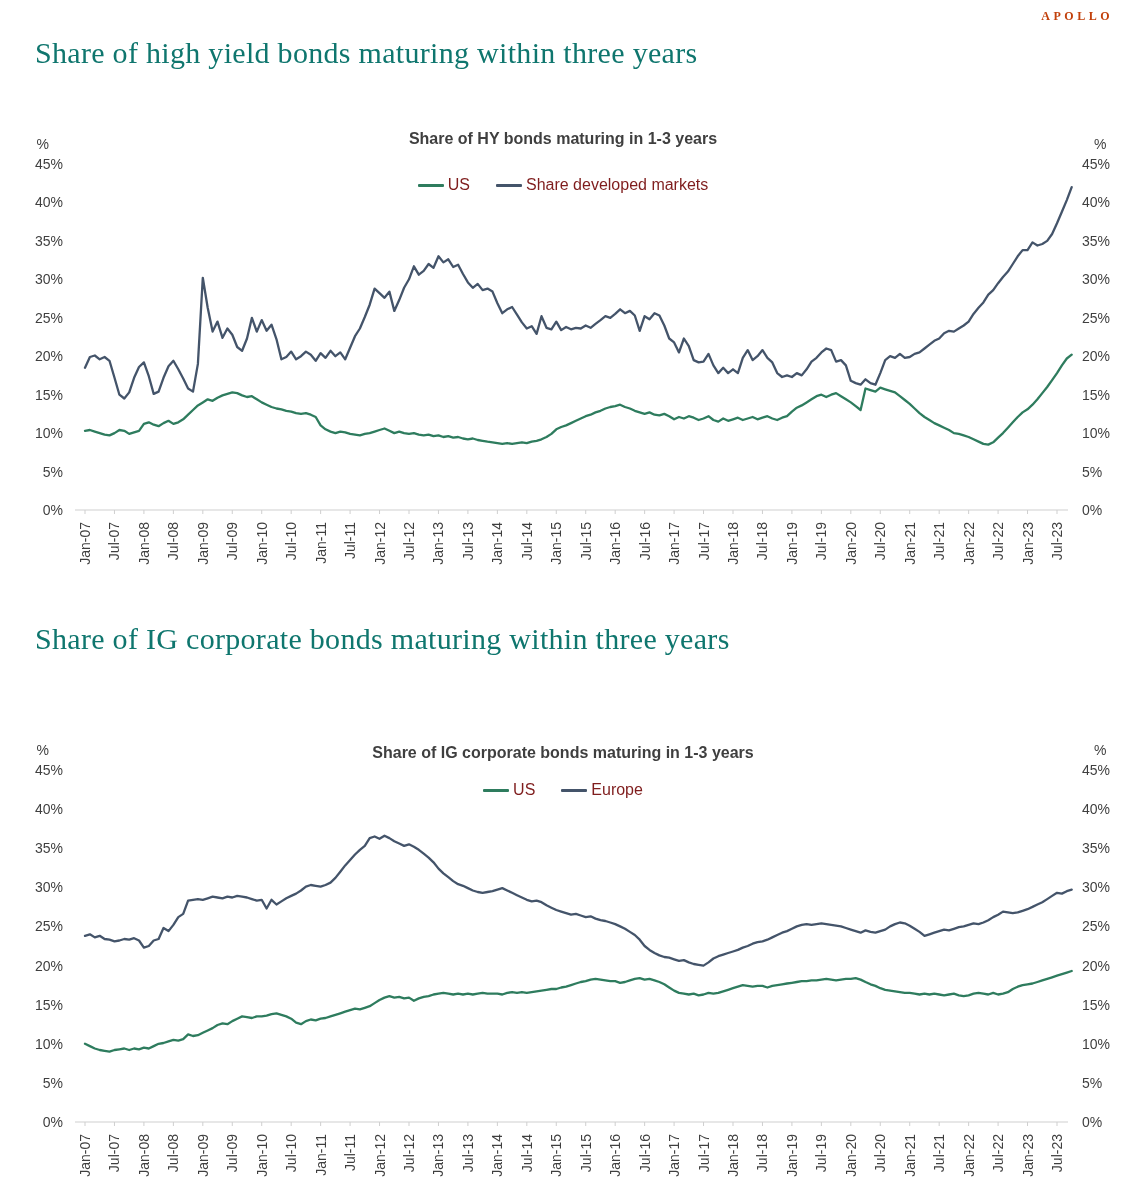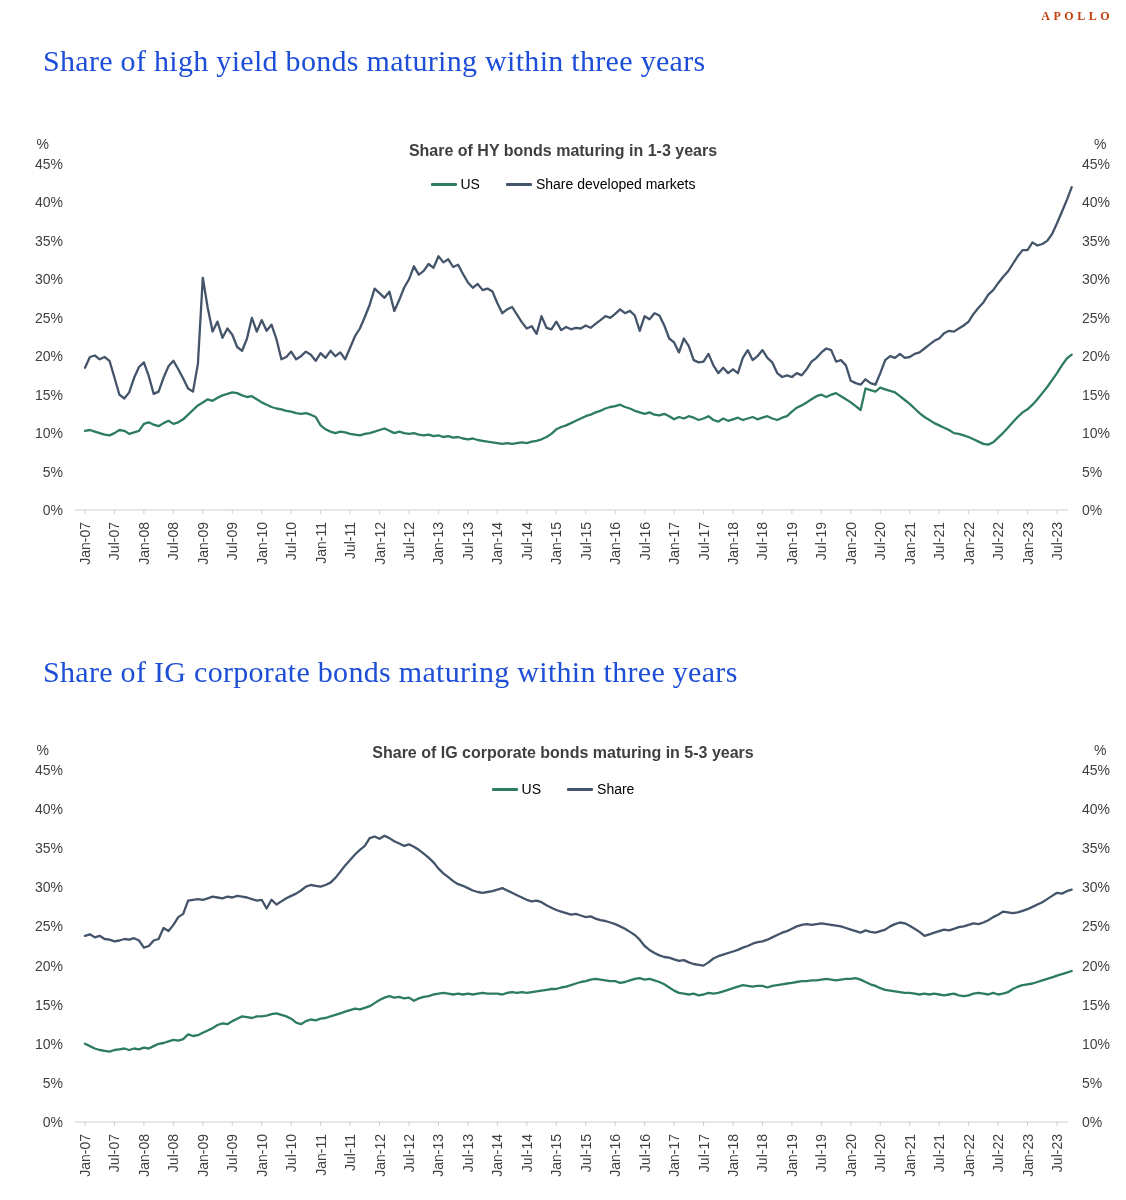--- a/index.html
+++ b/index.html
@@ -6,41 +6,41 @@
   body{
     width:1126px;height:1200px;position:relative;background:#ffffff;
     font-family:"Liberation Sans",sans-serif;overflow:hidden;
   }
   .brand{
     position:absolute;top:9px;right:13px;
     font-family:"Liberation Serif",serif;font-size:12px;font-weight:700;
     letter-spacing:3.5px;color:#c2410c;
   }
   .section-heading{
-    position:absolute;left:25px;margin:18px;
+    position:absolute;left:25px;margin:10px;
     font-family:"Liberation Serif",serif;font-weight:400;
-    font-size:30px;color:#1d4ed8;letter-spacing:0.3px;white-space:nowrap;
+    font-size:30px;color:#0f766e;letter-spacing:0.3px;white-space:nowrap;
   }
   #heading1{top:26px;}
-  #heading2{top:637px;}
+  #heading2{top:612px;}
   .chart-title{
     position:absolute;left:0;right:0;text-align:center;
     font-size:16px;font-weight:700;color:#3f3f3f;
   }
-  #chartTitle1{top:142px;}
+  #chartTitle1{top:130px;}
   #chartTitle2{top:744px;}
   .legend{
     position:absolute;left:0;right:0;display:flex;justify-content:center;
     align-items:center;gap:26px;
   }
   #legend1{top:176px;}
   #legend2{top:781px;}
   .legend-item{display:flex;align-items:center;gap:4px;}
   .legend-swatch{display:inline-block;width:26px;height:3px;border-radius:1px;}
-  .legend-label{font-size:14px;color:#000000;}
+  .legend-label{font-size:16px;color:#7f1d1d;}
   svg.plot{position:absolute;left:0;}
   #plot1{top:0;}
   #plot2{top:600px;}
   .ytick{font-size:14px;fill:#3f3f3f;}
   .xtick{font-size:14px;fill:#3f3f3f;}
 </style>
 </head>
 <body>
 
 <div class="brand">APOLLO</div>
@@ -147,29 +147,29 @@
     <text x="998.0909090909091" y="522" text-anchor="end" dominant-baseline="central" class="xtick" transform="rotate(-90 998.0909090909091 522)">Jul-22</text>
     <line x1="1027.5454545454545" y1="510" x2="1027.5454545454545" y2="514" stroke="#cfcfcf" stroke-width="1"></line>
     <text x="1027.5454545454545" y="522" text-anchor="end" dominant-baseline="central" class="xtick" transform="rotate(-90 1027.5454545454545 522)">Jan-23</text>
     <line x1="1057" y1="510" x2="1057" y2="514" stroke="#cfcfcf" stroke-width="1"></line>
     <text x="1057" y="522" text-anchor="end" dominant-baseline="central" class="xtick" transform="rotate(-90 1057 522)">Jul-23</text>
     <polyline points="85.0,430.8 89.9,430.0 94.8,431.6 99.7,433.1 104.6,434.6 109.5,435.4 114.5,433.1 119.4,430.0 124.3,430.8 129.2,433.9 134.1,432.3 139.0,430.8 143.9,423.9 148.8,422.3 153.7,424.7 158.6,426.2 163.5,423.1 168.5,420.8 173.4,423.9 178.3,422.3 183.2,419.3 188.1,414.7 193.0,410.0 197.9,405.4 202.8,402.4 207.7,399.3 212.6,400.8 217.5,397.7 222.5,395.4 227.4,393.9 232.3,392.4 237.2,393.1 242.1,395.4 247.0,397.0 251.9,396.2 256.8,399.3 261.7,402.4 266.6,404.7 271.5,407.0 276.5,408.5 281.4,409.3 286.3,410.8 291.2,411.6 296.1,413.1 301.0,413.9 305.9,413.1 310.8,414.7 315.7,417.0 320.6,425.4 325.5,429.3 330.5,431.6 335.4,433.1 340.3,431.6 345.2,432.3 350.1,433.9 355.0,434.6 359.9,435.4 364.8,433.9 369.7,433.1 374.6,431.6 379.5,430.0 384.5,428.5 389.4,430.8 394.3,433.1 399.2,431.6 404.1,433.1 409.0,433.9 413.9,433.1 418.8,434.6 423.7,435.4 428.6,434.6 433.5,436.2 438.5,435.4 443.4,437.0 448.3,436.2 453.2,437.7 458.1,437.0 463.0,438.5 467.9,439.3 472.8,438.5 477.7,440.0 482.6,440.8 487.5,441.6 492.5,442.3 497.4,443.1 502.3,443.9 507.2,443.1 512.1,443.9 517.0,443.1 521.9,442.3 526.8,443.1 531.7,441.6 536.6,440.8 541.5,439.3 546.5,437.0 551.4,433.9 556.3,429.3 561.2,427.0 566.1,425.4 571.0,423.1 575.9,420.8 580.8,418.5 585.7,416.2 590.6,414.7 595.5,412.4 600.5,410.8 605.4,408.5 610.3,407.0 615.2,406.2 620.1,404.7 625.0,407.0 629.9,408.5 634.8,410.8 639.7,412.4 644.6,413.9 649.5,412.4 654.5,414.7 659.4,415.4 664.3,413.9 669.2,416.2 674.1,419.3 679.0,417.0 683.9,418.5 688.8,416.2 693.7,417.7 698.6,420.0 703.5,418.5 708.5,416.2 713.4,420.0 718.3,421.6 723.2,418.5 728.1,420.8 733.0,419.3 737.9,417.7 742.8,420.0 747.7,418.5 752.6,417.0 757.5,419.3 762.5,417.7 767.4,416.2 772.3,418.5 777.2,420.0 782.1,417.7 787.0,416.2 791.9,411.6 796.8,407.7 801.7,405.4 806.6,402.4 811.5,399.3 816.5,396.2 821.4,394.7 826.3,397.0 831.2,394.7 836.1,393.1 841.0,396.2 845.9,399.3 850.8,402.4 855.7,406.2 860.6,410.0 865.5,388.5 870.5,390.1 875.4,391.6 880.3,387.7 885.2,389.3 890.1,390.8 895.0,392.4 899.9,396.2 904.8,400.0 909.7,403.9 914.6,408.5 919.5,413.1 924.5,417.0 929.4,420.0 934.3,423.1 939.2,425.4 944.1,427.7 949.0,430.0 953.9,433.1 958.8,433.9 963.7,435.4 968.6,437.0 973.5,439.3 978.5,441.6 983.4,443.9 988.3,444.6 993.2,442.3 998.1,437.7 1003.0,433.1 1007.9,427.7 1012.8,422.3 1017.7,417.0 1022.6,412.4 1027.5,409.3 1032.5,404.7 1037.4,399.3 1042.3,393.1 1047.2,387.0 1052.1,380.1 1057.0,373.1 1061.9,365.4 1066.8,358.5 1071.7,354.7" fill="none" stroke="#2e7c5e" stroke-width="2.3" stroke-linejoin="round" stroke-linecap="round"></polyline>
     <polyline points="85.0,367.8 89.9,357.0 94.8,355.5 99.7,359.3 104.6,357.0 109.5,360.8 114.5,377.8 119.4,394.7 124.3,398.5 129.2,392.4 134.1,377.8 139.0,367.0 143.9,362.4 148.8,376.2 153.7,393.9 158.6,391.6 163.5,377.8 168.5,366.2 173.4,360.8 178.3,369.3 183.2,378.5 188.1,388.5 193.0,391.6 197.9,363.9 202.8,277.8 207.7,307.8 212.6,331.6 217.5,321.6 222.5,337.8 227.4,328.5 232.3,334.7 237.2,347.0 242.1,350.8 247.0,338.5 251.9,317.8 256.8,331.6 261.7,320.1 266.6,330.8 271.5,324.7 276.5,339.3 281.4,359.3 286.3,357.0 291.2,351.6 296.1,359.3 301.0,356.2 305.9,351.6 310.8,354.7 315.7,360.8 320.6,353.1 325.5,357.8 330.5,350.8 335.4,356.2 340.3,352.4 345.2,359.3 350.1,347.8 355.0,336.2 359.9,328.5 364.8,317.0 369.7,304.7 374.6,288.6 379.5,293.2 384.5,297.8 389.4,291.6 394.3,310.9 399.2,300.1 404.1,287.8 409.0,279.3 413.9,266.3 418.8,274.7 423.7,270.9 428.6,264.0 433.5,267.8 438.5,256.3 443.4,262.4 448.3,259.3 453.2,267.0 458.1,264.7 463.0,274.0 467.9,282.4 472.8,287.8 477.7,283.9 482.6,290.1 487.5,288.6 492.5,291.6 497.4,303.2 502.3,313.2 507.2,309.3 512.1,307.0 517.0,314.7 521.9,322.4 526.8,328.5 531.7,326.2 536.6,333.9 541.5,316.2 546.5,327.8 551.4,329.3 556.3,321.6 561.2,330.1 566.1,327.0 571.0,329.3 575.9,327.8 580.8,328.5 585.7,325.5 590.6,327.8 595.5,323.9 600.5,320.1 605.4,316.2 610.3,317.8 615.2,313.9 620.1,309.3 625.0,313.2 629.9,310.9 634.8,315.5 639.7,330.8 644.6,316.2 649.5,319.3 654.5,313.2 659.4,315.5 664.3,325.5 669.2,338.5 674.1,342.4 679.0,352.4 683.9,338.5 688.8,346.2 693.7,360.1 698.6,362.4 703.5,361.6 708.5,353.9 713.4,365.4 718.3,373.1 723.2,367.8 728.1,373.1 733.0,369.3 737.9,373.1 742.8,357.8 747.7,350.1 752.6,360.1 757.5,356.2 762.5,350.1 767.4,357.8 772.3,362.4 777.2,373.1 782.1,377.0 787.0,375.4 791.9,377.0 796.8,373.1 801.7,375.4 806.6,369.3 811.5,361.6 816.5,357.8 821.4,352.4 826.3,348.5 831.2,350.1 836.1,361.6 841.0,360.1 845.9,365.4 850.8,380.8 855.7,383.1 860.6,384.7 865.5,379.3 870.5,383.1 875.4,384.7 880.3,373.1 885.2,360.1 890.1,356.2 895.0,357.8 899.9,353.9 904.8,357.8 909.7,357.0 914.6,353.9 919.5,352.4 924.5,348.5 929.4,344.7 934.3,340.8 939.2,338.5 944.1,333.2 949.0,330.8 953.9,331.6 958.8,328.5 963.7,325.5 968.6,321.6 973.5,313.9 978.5,307.8 983.4,302.4 988.3,294.7 993.2,290.1 998.1,283.2 1003.0,277.0 1007.9,271.6 1012.8,264.0 1017.7,256.3 1022.6,250.1 1027.5,250.1 1032.5,242.4 1037.4,245.5 1042.3,244.0 1047.2,240.9 1052.1,234.0 1057.0,223.2 1061.9,211.7 1066.8,200.1 1071.7,187.1" fill="none" stroke="#44546a" stroke-width="2.3" stroke-linejoin="round" stroke-linecap="round"></polyline>
   </svg>
 
 <h1 class="section-heading" id="heading2">Share of IG corporate bonds maturing within three years</h1>
-<div class="chart-title" id="chartTitle2">Share of IG corporate bonds maturing in 5-3 years</div>
+<div class="chart-title" id="chartTitle2">Share of IG corporate bonds maturing in 1-3 years</div>
 <div class="legend" id="legend2">
     <span class="legend-item">
       <span class="legend-swatch" style="background: rgb(46, 124, 94);"></span>
       <span class="legend-label">US</span>
     </span>
     <span class="legend-item">
       <span class="legend-swatch" style="background: rgb(68, 84, 106);"></span>
-      <span class="legend-label">Share</span>
+      <span class="legend-label">Europe</span>
     </span>
   </div>
 <svg class="plot" id="plot2" width="1126" height="600">
     <text x="63" y="175" text-anchor="end" class="ytick">45%</text>
     <text x="1082" y="175" text-anchor="start" class="ytick">45%</text>
     <text x="63" y="214.11111111111114" text-anchor="end" class="ytick">40%</text>
     <text x="1082" y="214.11111111111114" text-anchor="start" class="ytick">40%</text>
     <text x="63" y="253.22222222222223" text-anchor="end" class="ytick">35%</text>
     <text x="1082" y="253.22222222222223" text-anchor="start" class="ytick">35%</text>
     <text x="63" y="292.33333333333337" text-anchor="end" class="ytick">30%</text>

